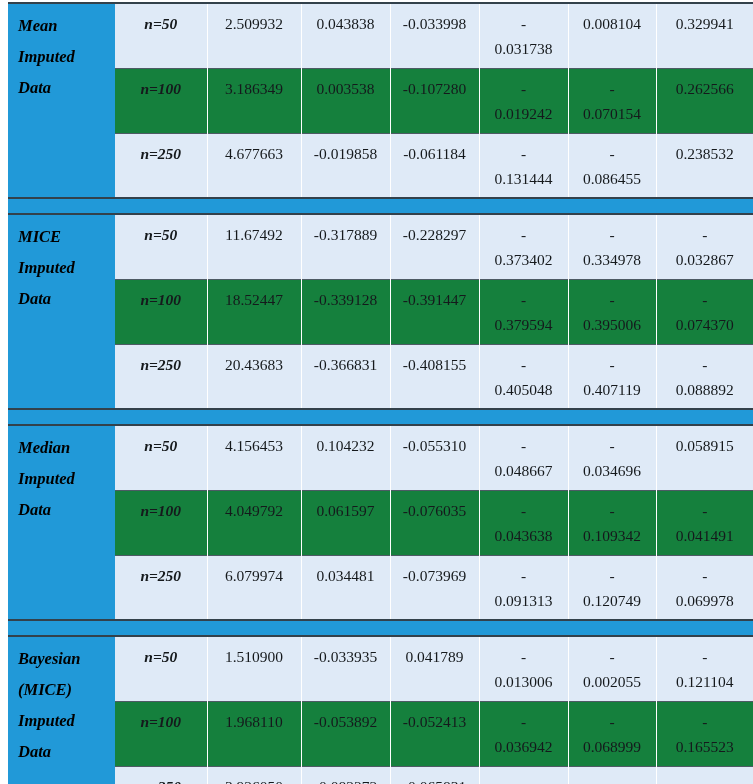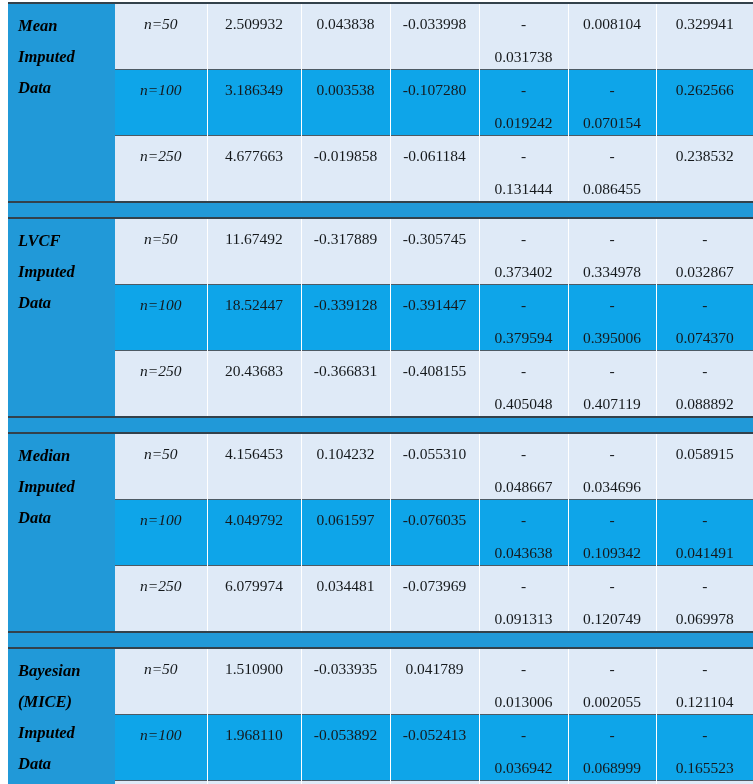--- a/index.html
+++ b/index.html
@@ -68,23 +68,24 @@
     font-family: "Liberation Serif", "DejaVu Serif", serif;
     font-size: 15.5px;
     color: #15191c;
     text-align: center;
     padding: 7px 6px 0 6px !important;
     line-height: 25px;
     word-break: break-all;
   }
   .cell.n-cell {
     font-style: italic;
+    font-weight: bold;
   }
   .row-odd  .cell { background: #dfeaf7; }
-  .row-even .cell { background: #0ea5e9; }
+  .row-even .cell { background: #15803d; }
 
   
   tr.data-row + tr.data-row .cell,
   tr.data-row + tr.data-row .group-label {
     border-top: 1.5px solid #4d5a64;
   }
 
   
   .cell + .cell {
     border-left: 1px solid #ffffff;
@@ -101,21 +102,21 @@
     height: 14px;
     background: #2199d8;
     border-top: 2px solid #33414b;
     border-bottom: 2px solid #33414b;
     padding: 0 !important;
   }
 
   
   .neg-wrap { display: block; }
   .neg-wrap .sign { display: block; }
-  .neg-wrap .mag  { display: block; margin-top: 8px; }
+  .neg-wrap .mag  { display: block; }
 </style>
 </head>
 <body>
 
 <div class="sheet">
   <table class="stats-table">
     <colgroup>
       <col class="c-label">
         <col class="c-n">
         <col class="c-v">
@@ -181,28 +182,28 @@
               <span class="mag">0.086455</span>
             </span>
           </td>
           <td class="cell">0.238532</td>
         </tr>
         <tr class="group-gap">
           <td colspan="8"></td>
         </tr>
         <tr class="data-row row-odd">
           <td class="group-label" rowspan="3">
-            <span class="ln">LVCF</span>
+            <span class="ln">MICE</span>
             <span class="ln">Imputed</span>
             <span class="ln">Data</span>
           </td>
           <td class="cell n-cell">n=50</td>
           <td class="cell">11.67492</td>
           <td class="cell">-0.317889</td>
-          <td class="cell">-0.305745</td>
+          <td class="cell">-0.228297</td>
           <td class="cell">
             <span class="neg-wrap">
               <span class="sign">-</span>
               <span class="mag">0.373402</span>
             </span>
           </td>
           <td class="cell">
             <span class="neg-wrap">
               <span class="sign">-</span>
               <span class="mag">0.334978</span>

